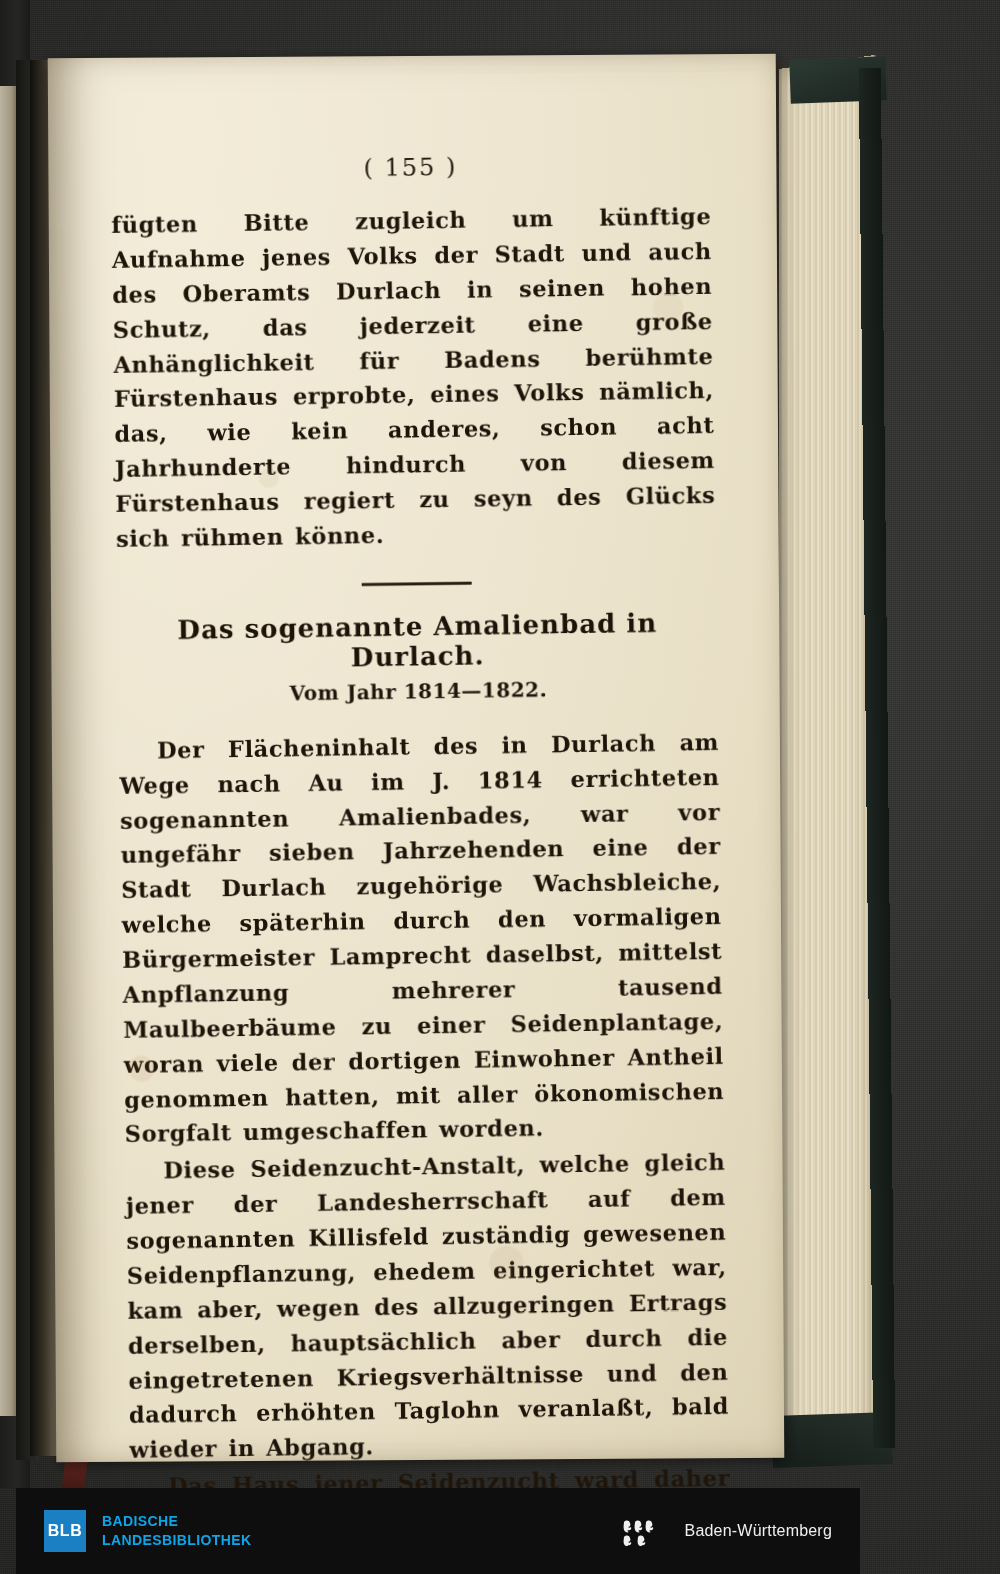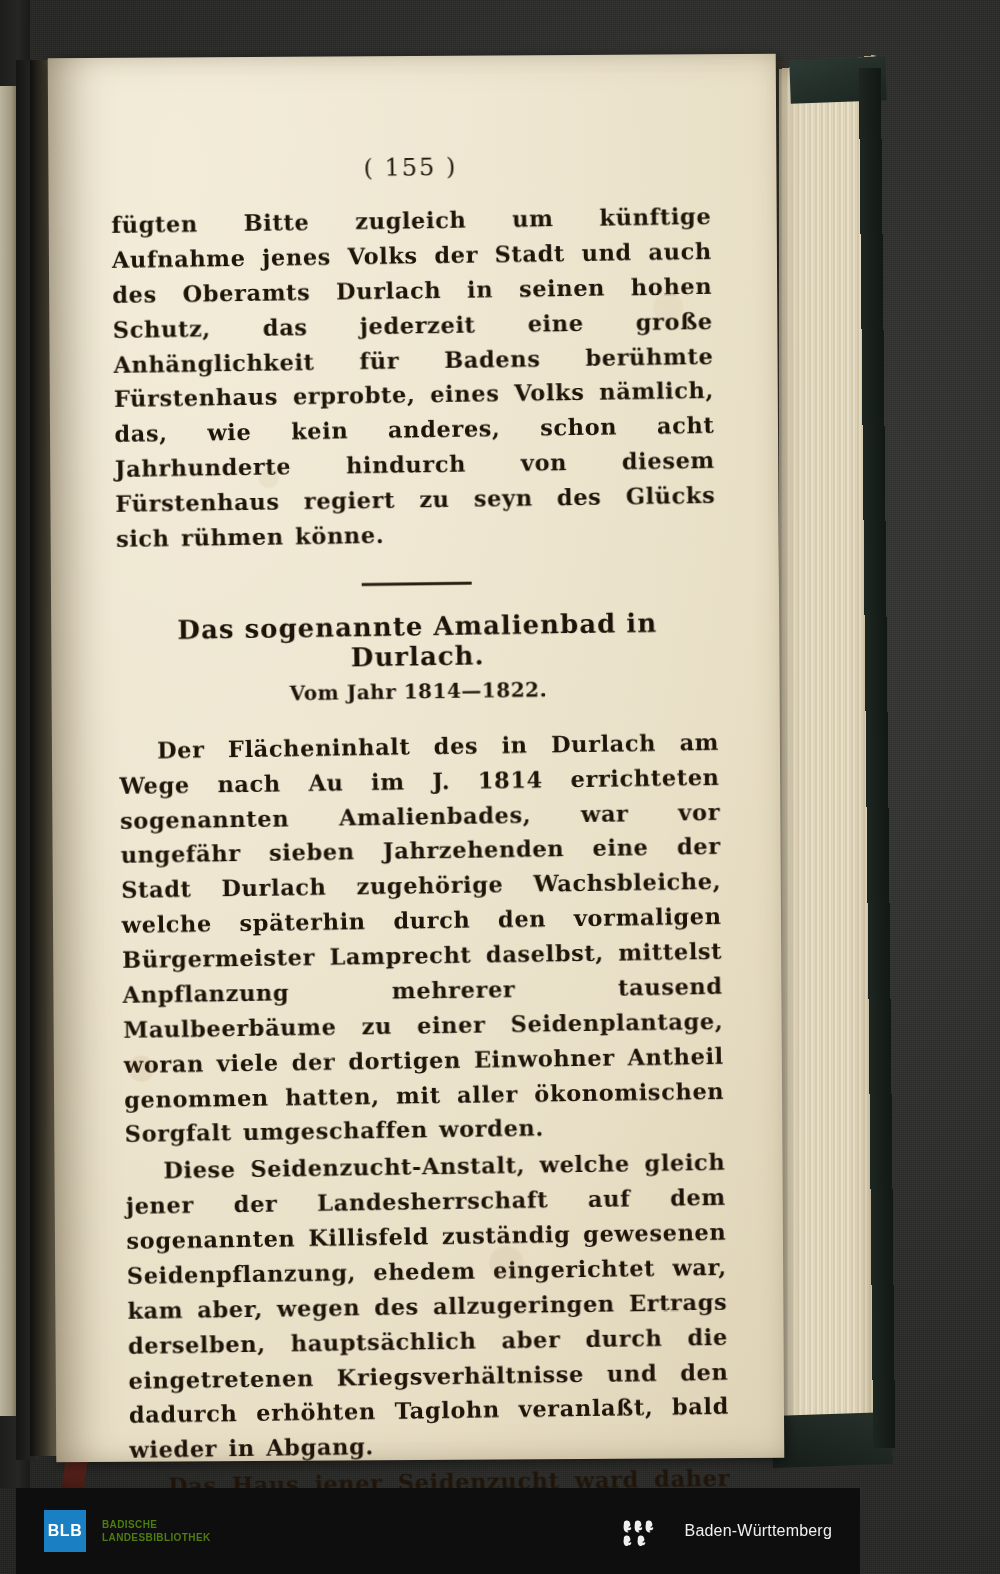--- a/index.html
+++ b/index.html
@@ -223,23 +223,23 @@
     color: #fff;
     font-family: "Liberation Sans", sans-serif;
     font-weight: bold;
     font-size: 16px;
     display: flex;
     align-items: center;
     justify-content: center;
     letter-spacing: .5px;
   }
   .blb-text {
-    color: #4d7c0f;
+    color: #0ea5e9;
     font-family: "Liberation Sans", sans-serif;
-    font-size: 10px;
+    font-size: 14px;
     font-weight: bold;
     line-height: 1.35;
     letter-spacing: .4px;
   }
   .footer-right {
     display: flex;
     align-items: center;
     gap: 30px;
   }
   .bw-text {

